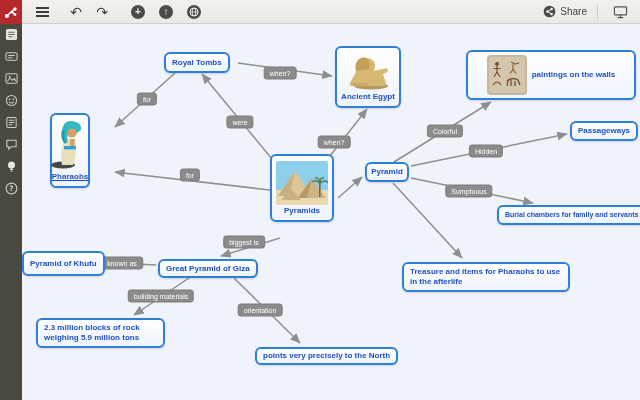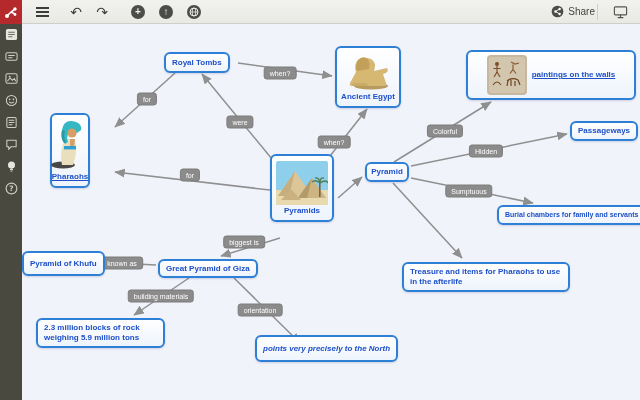--- a/index.html
+++ b/index.html
@@ -28,21 +28,21 @@
   .arrow-glyph{font-size:14px;line-height:1;font-family:"DejaVu Sans",sans-serif;}
   .undo{margin-left:14px;}
   .redo{margin-left:6px;}
   .circle-btn{
     width:14px;height:14px;border-radius:50%;background:#4c4c48;color:#efefec;
     display:flex;align-items:center;justify-content:center;
     font-size:10px;font-weight:bold;line-height:1;
   }
   .grp{margin-left:16px;display:flex;gap:8px;}
   .spacer{flex:1;}
-  .share-btn{display:flex;align-items:center;gap:4px;margin-right:2px;cursor:pointer;}
+  .share-btn{display:flex;align-items:center;gap:4px;margin-right:10px;cursor:pointer;}
   .share-label{font-size:10px;color:#44443f;}
   .tb-sep{width:1px;height:16px;background:#cfcfc8;margin-right:10px;}
   .present-btn{margin-right:8px;cursor:pointer;}
   
   .sidebar{
     position:absolute;left:0;top:24px;width:22px;height:376px;
     background:#4a493f;z-index:25;display:flex;flex-direction:column;
     align-items:center;padding-top:3px;box-sizing:border-box;gap:8px;
   }
   .sb-icon{width:14px;height:14px;cursor:pointer;display:flex;align-items:center;justify-content:center;}
@@ -64,21 +64,21 @@
     background:linear-gradient(#ffffff,#eef4fc);
     border:2px solid #2e7fd6;border-radius:6px;
     color:#1d50c8;font-weight:bold;font-size:8px;line-height:1.25;
     display:flex;align-items:center;justify-content:center;text-align:center;
     padding:4px 6px;white-space:nowrap;z-index:10;cursor:pointer;
     box-shadow:0 1px 2px rgba(40,60,110,0.18);
   }
   .node.multiline{white-space:normal;text-align:left;justify-content:flex-start;}
   .node.small{font-size:7px;}
   .node.img-top{flex-direction:column;padding:3px;gap:1px;}
-  .node.img-left{flex-direction:row;gap:5px;white-space:normal;text-align:left;padding:4px;text-decoration:underline;}
+  .node.img-left{flex-direction:row;gap:5px;white-space:normal;text-align:left;padding:4px;}
   .node-img{display:flex;align-items:center;justify-content:center;}
   .node-label{display:block;}
 </style>
 </head>
 <body>
 
 <div class="toolbar">
   <div class="logo">
     <svg width="14" height="14" viewBox="0 0 14 14">
       <path d="M3,11 L7,7 L11,4 M7,7 L11,9" stroke="#fff" stroke-width="1.6" fill="none"></path>
@@ -298,17 +298,17 @@
       </div>
       <div class="node" style="left: 0px; top: 227px; height: 25px;">
         <span class="node-label">Pyramid of Khufu</span>
       </div>
       <div class="node" style="left: 136px; top: 235px; height: 19px;">
         <span class="node-label">Great Pyramid of Giza</span>
       </div>
       <div class="node multiline" style="left: 14px; top: 294px; width: 129px; height: 30px;">
         <span class="node-label">2.3 million blocks of rock weighing 5.9 million tons</span>
       </div>
-      <div class="node" style="left: 233px; top: 311px; height: 27px; font-style: italic;">
+      <div class="node" style="left: 233px; top: 323px; height: 18px;">
         <span class="node-label">points very precisely to the North</span>
       </div>
     </div>
 </div>
 
 </body></html>

